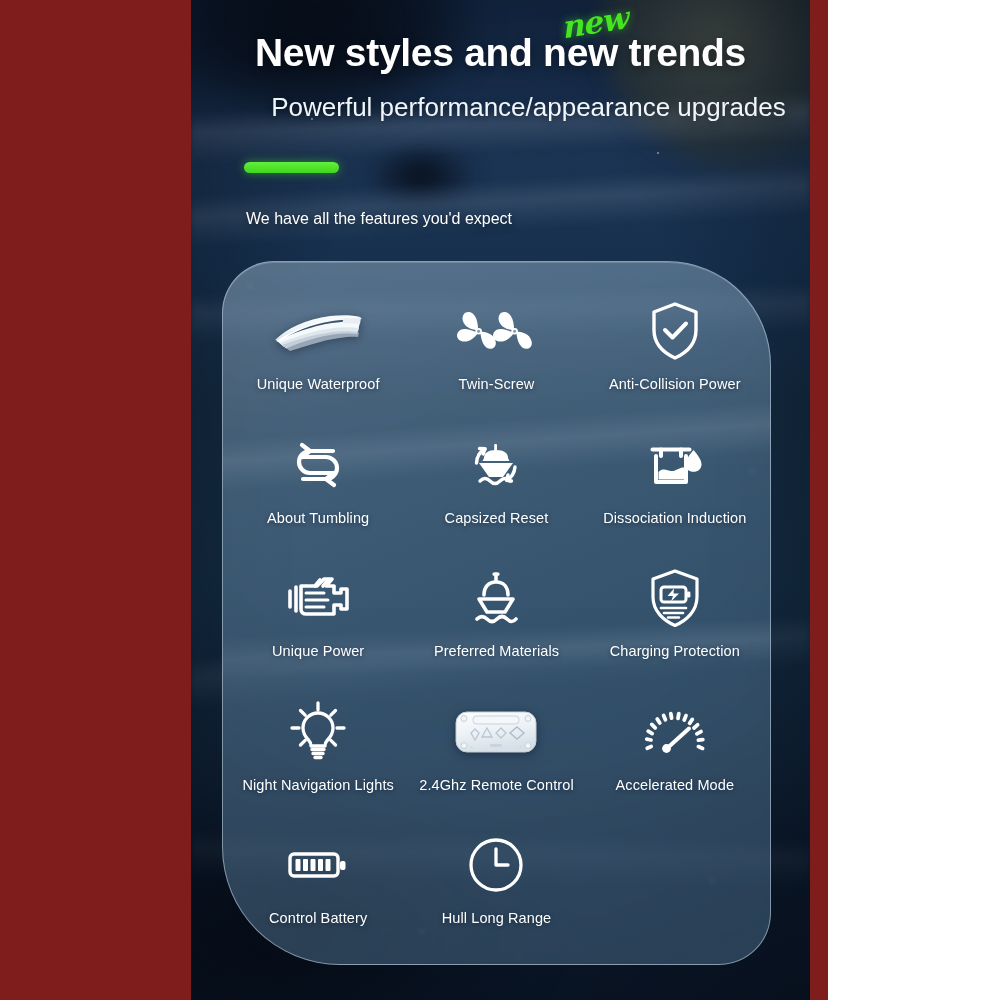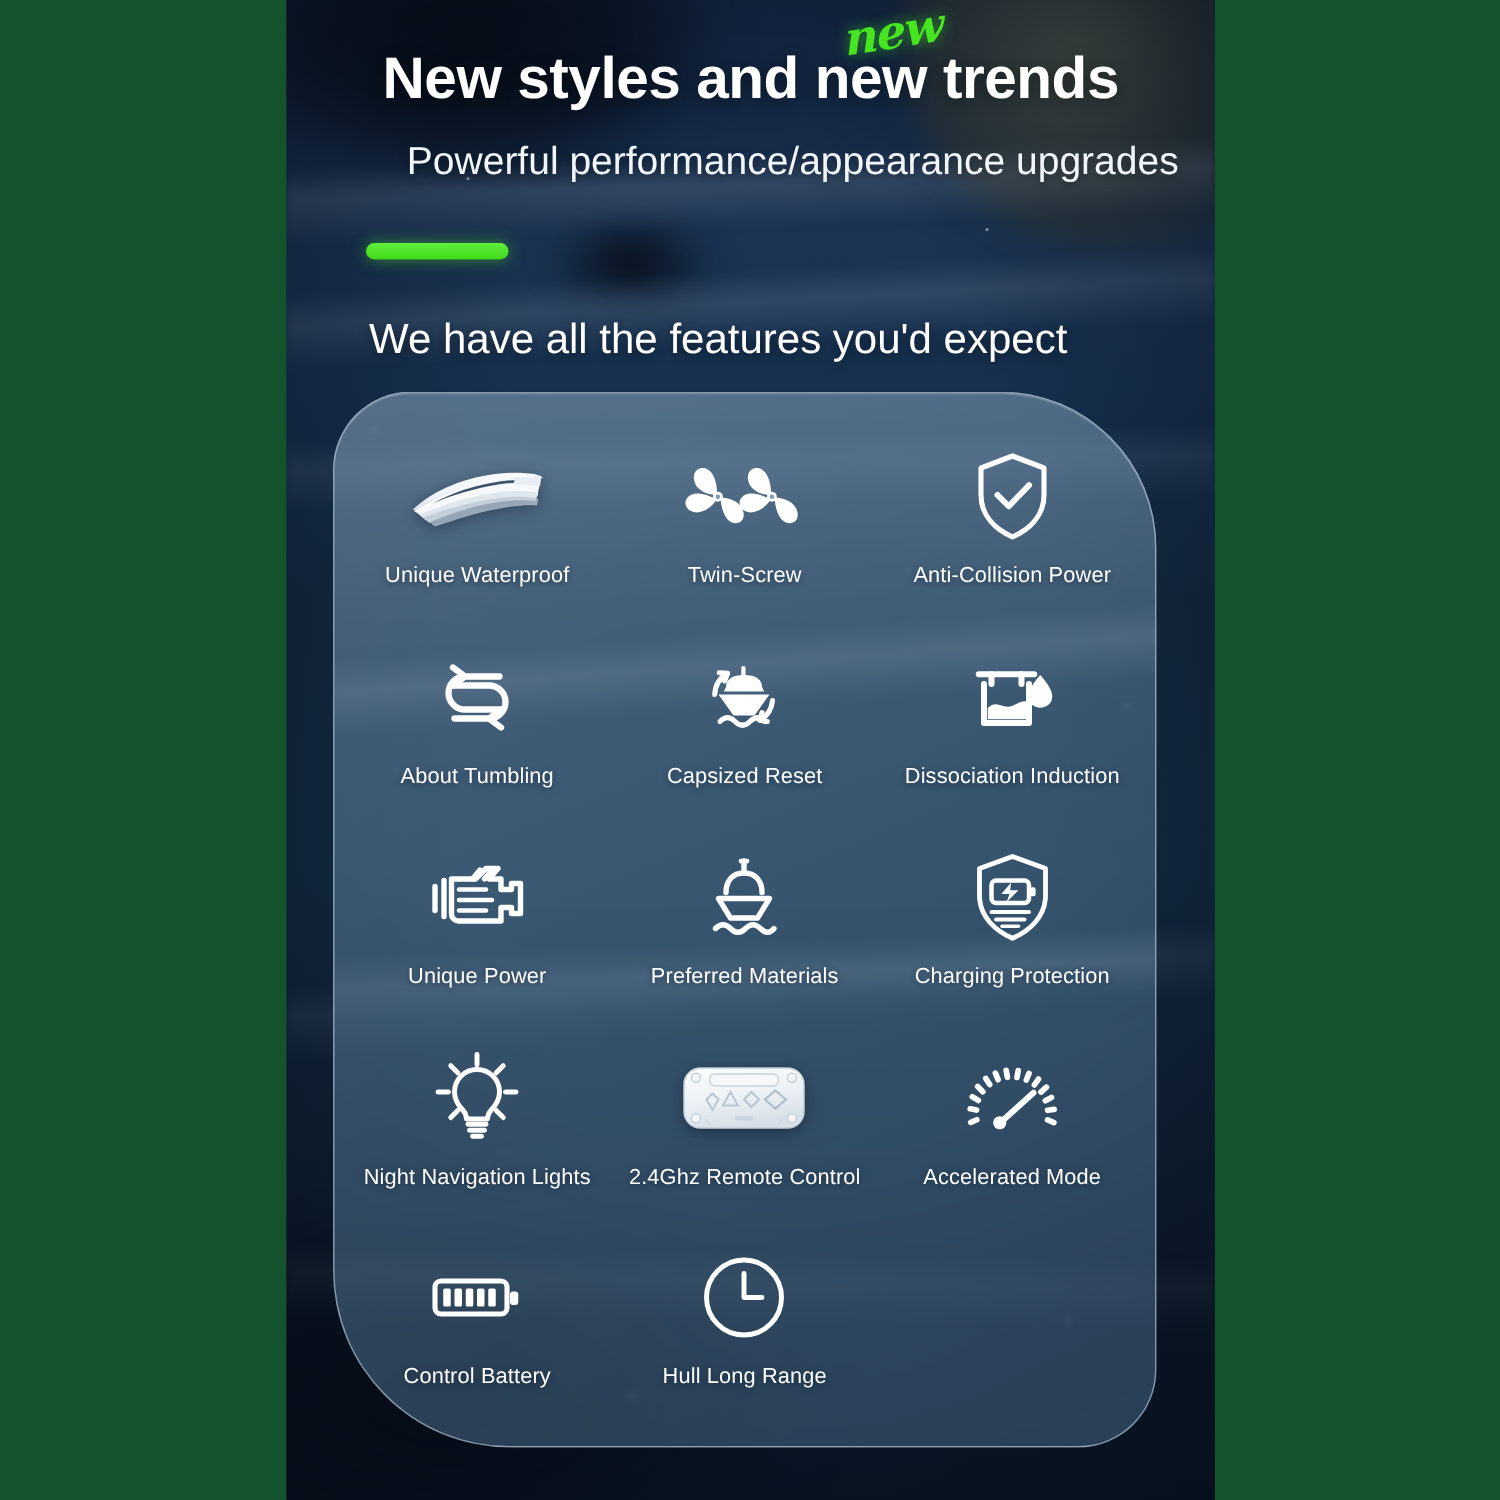--- a/index.html
+++ b/index.html
@@ -12,23 +12,23 @@
     overflow: hidden;
   }
   body {
     font-family: "Liberation Sans", sans-serif;
     -webkit-font-smoothing: antialiased;
   }
 
   
   .stage {
     position: relative;
-    width: 1000px;
+    width: 828px;
     height: 1000px;
-    background: #14532d;
+    background: #7f1d1d;
   }
 
   .poster {
     position: absolute;
     left: 191px;
     top: 0;
     width: 619px;
     height: 1000px;
     overflow: hidden;
     background: #0d1b30;
@@ -160,21 +160,21 @@
     height: 11px;
     border-radius: 6px;
     background: linear-gradient(180deg, #62ef3d 0%, #3fd818 100%);
     box-shadow: 0 0 10px rgba(75,228,43,.5);
   }
   .section-label {
     position: absolute;
     left: 55px;
     top: 210px;
     color: #ffffff;
-    font-size: 28px;
+    font-size: 16px;
     font-weight: 400;
     text-shadow: 0 2px 7px rgba(0,0,0,.5);
     white-space: nowrap;
   }
 
   
   .feature-card {
     position: absolute;
     left: 31px;
     top: 261px;

